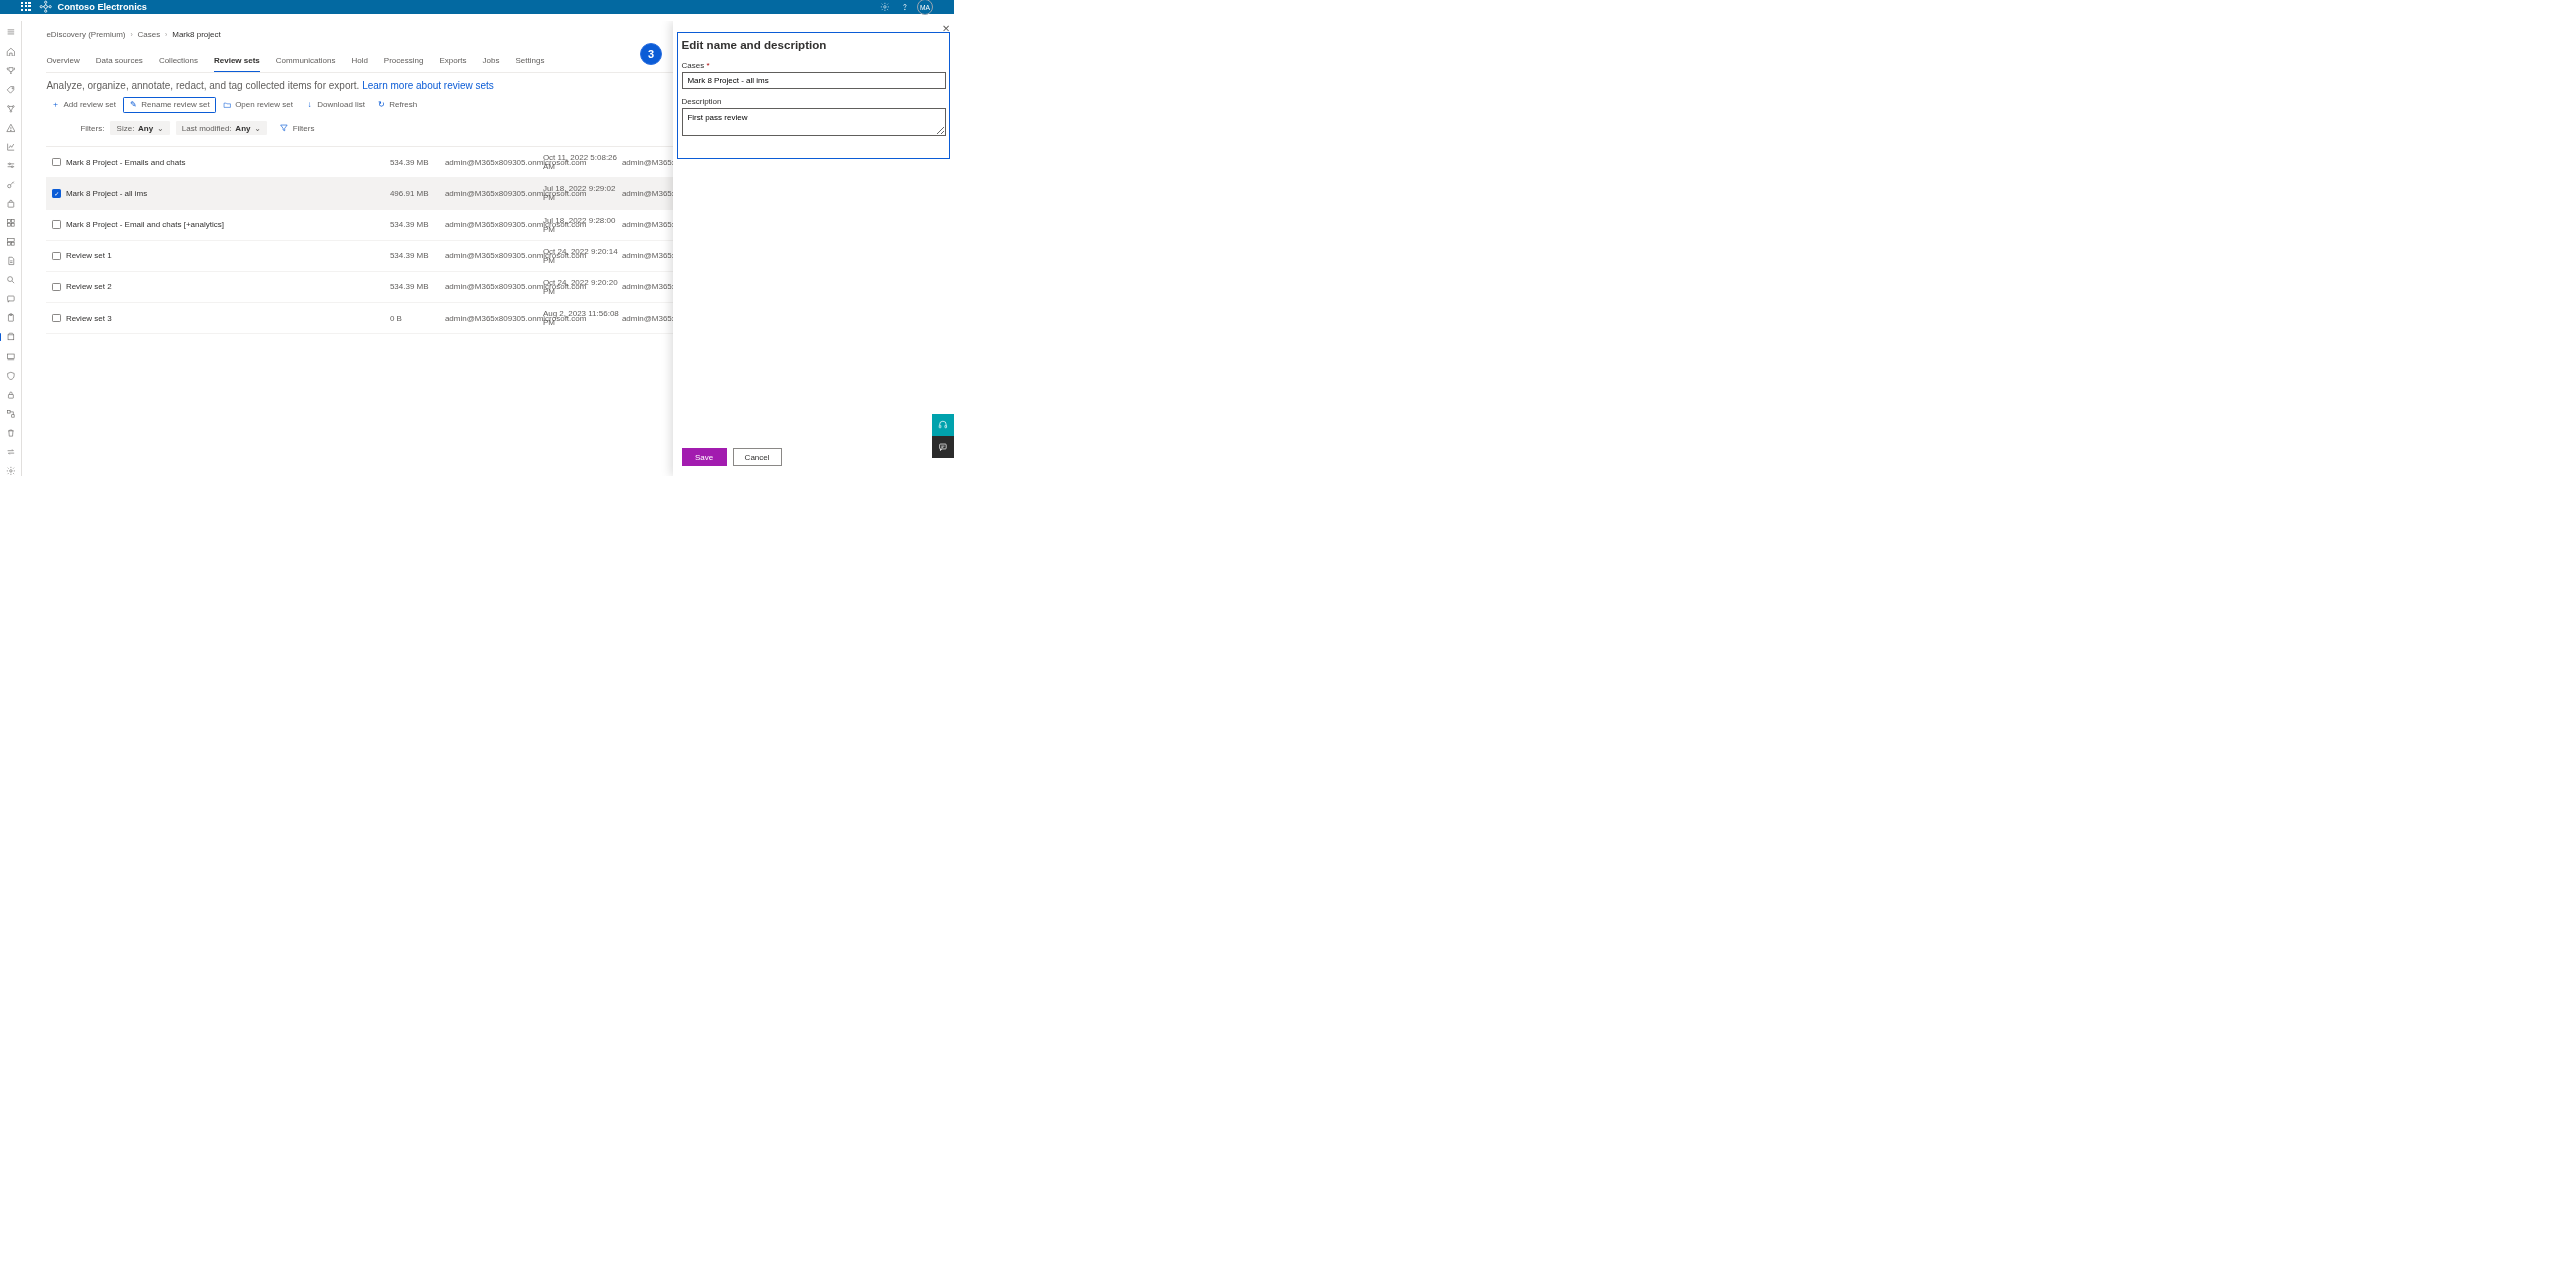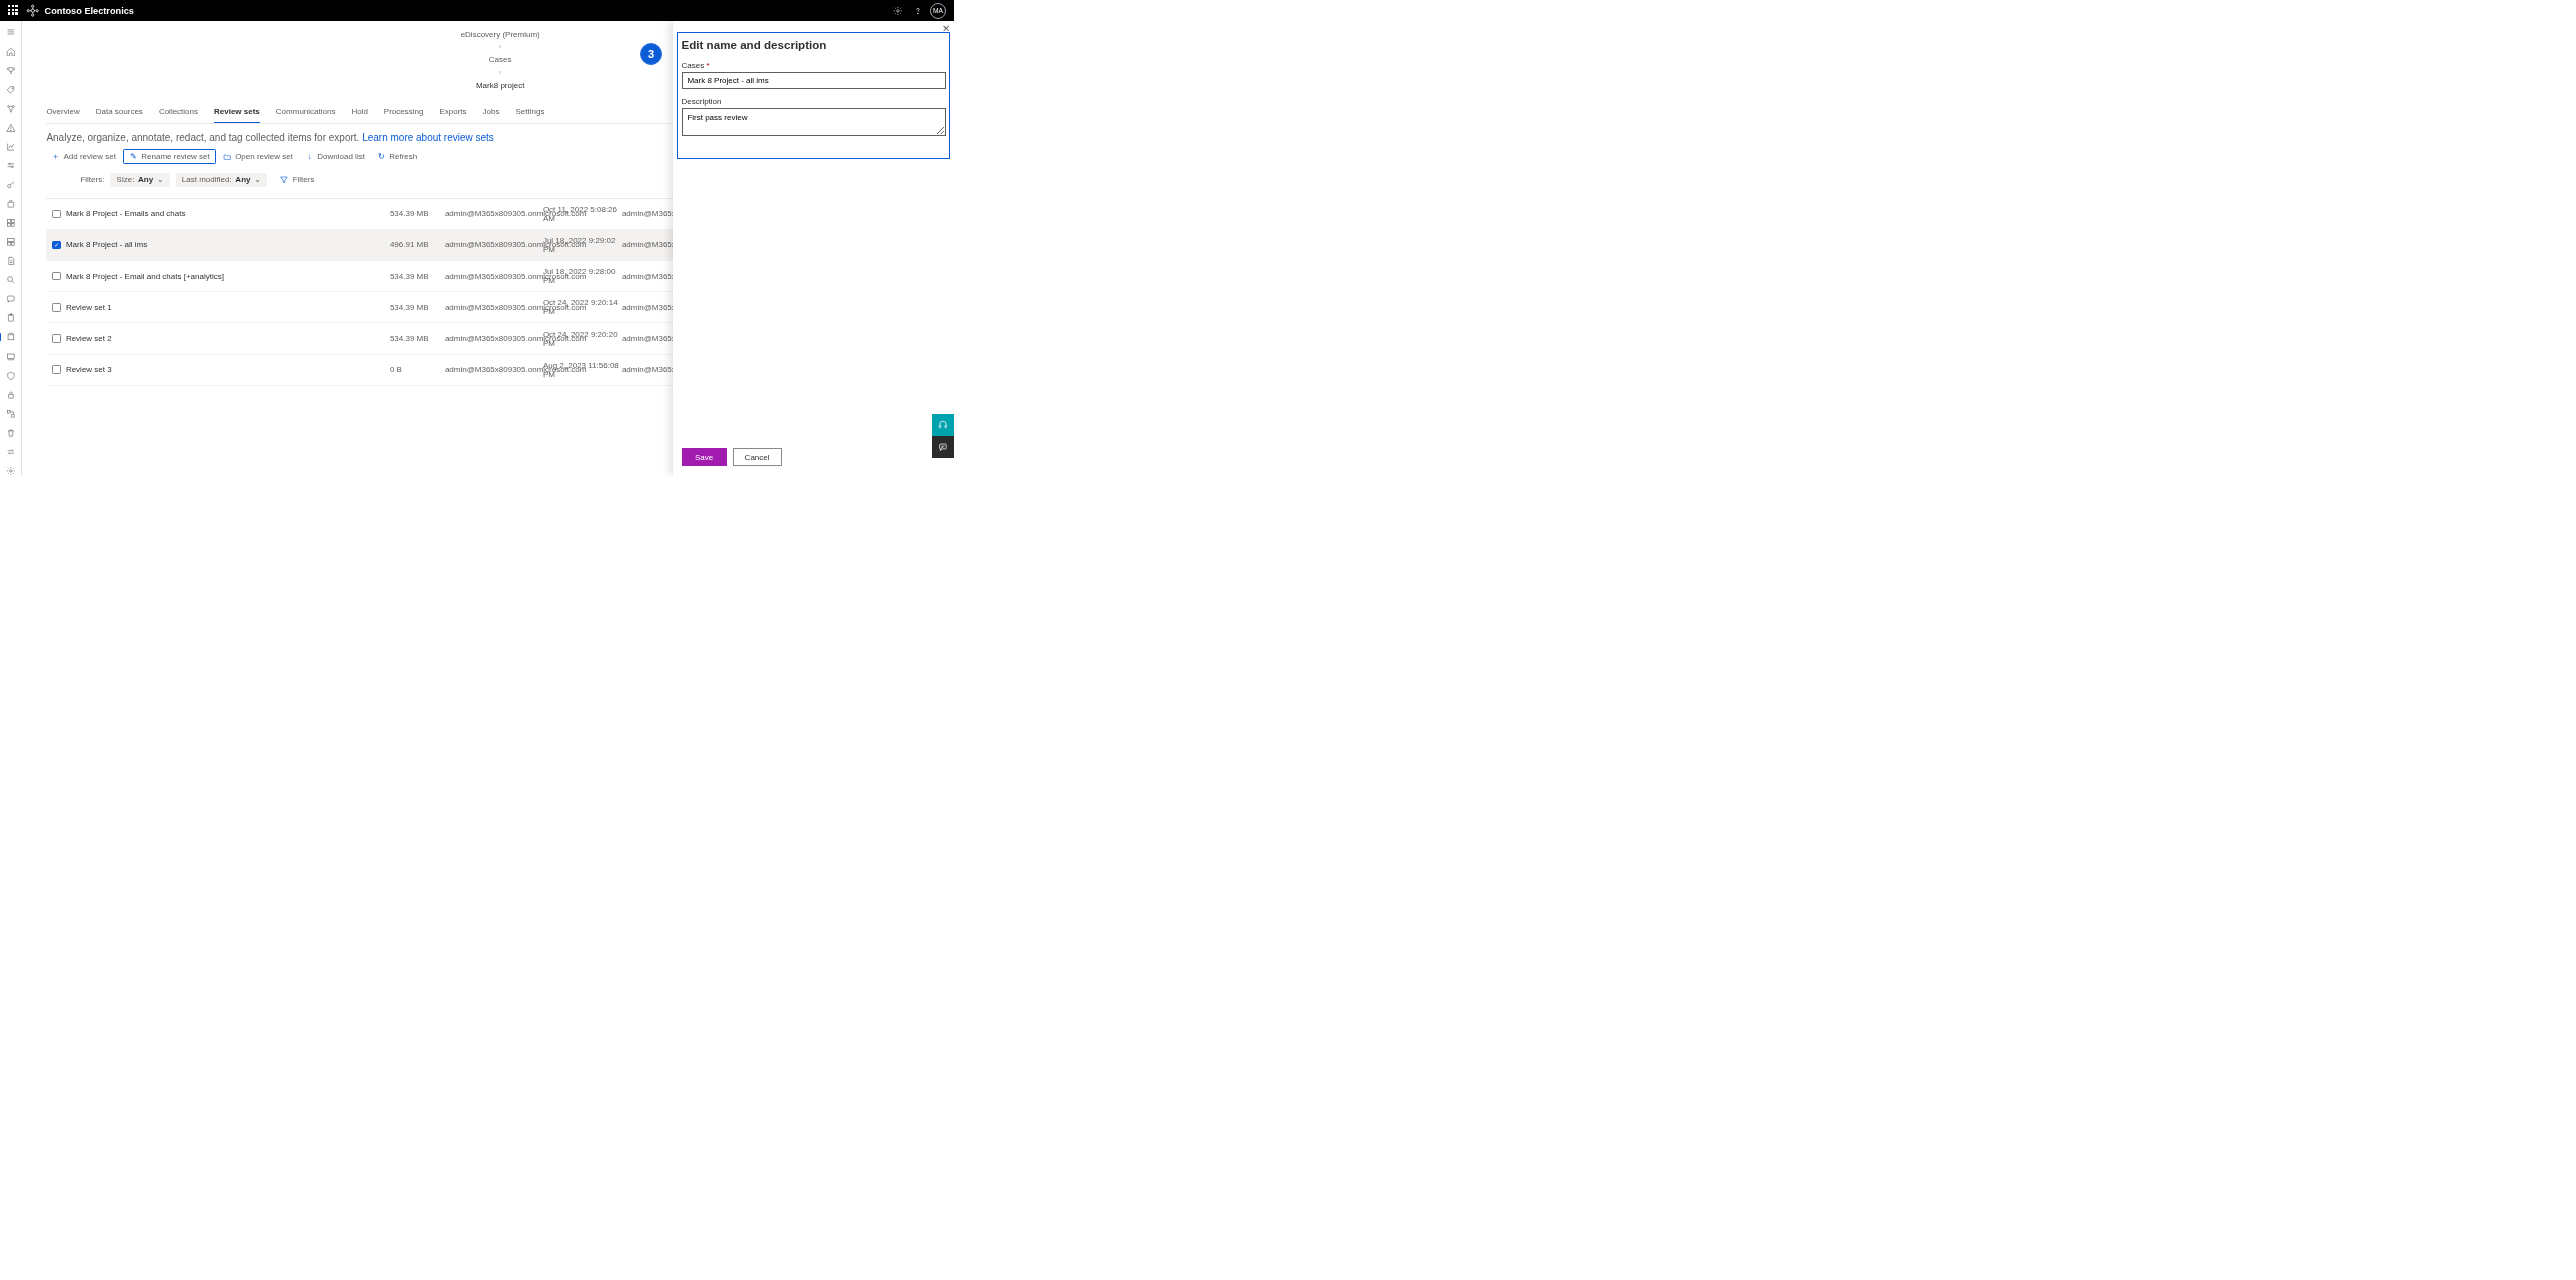--- a/index.html
+++ b/index.html
@@ -1,39 +1,39 @@
 <!DOCTYPE html>
 <html style="font-size:9.8px"><head>
 <meta charset="utf-8">
 <style>
   * { box-sizing: border-box; margin: 0; padding: 0; font-family: 'Segoe UI', Arial, sans-serif; }
   body { background: #fff; color: #323130; overflow: hidden; width: 954px; height: 476px; position: relative; }
 
   
-  .topbar { height: 21px; background: #000000; color: #fff; display: flex; align-items: center; padding: 0 8px; }
+  .topbar { height: 14px; background: #0369a1; color: #fff; display: flex; align-items: center; padding: 0 21px; }
   .waffle { width: 11px; height: 11px; display: grid; grid-template-columns: repeat(3,2.4px); grid-template-rows: repeat(3,2.4px); gap: 1.2px; margin-right: 7.3px; cursor:pointer; }
   .waffle span { background:#fff; width:2.4px; height:2.4px; }
   .org-logo { width: 13.4px; height: 13.4px; margin-right: 4.9px; }
   .org-name { font-size: 9.2px; font-weight: 600; margin-right: 17px; }
   .app-name { font-size: 9.2px; font-weight: 400; margin-top: 28px; }
   .topbar-spacer { flex:1; }
   .topbar-icon { width: 19.5px; height: 19.5px; display:flex; align-items:center; justify-content:center; color:#fff; cursor:pointer; }
   .avatar { width:16px; height:16px; border:0.6px solid #9aa6b2; border-radius:50%; display:flex; align-items:center; justify-content:center; font-size:6.7px; margin-left:2.4px; }
 
   
   .shell { position:absolute; top:21px; bottom:0; left:0; right:0; display:flex; }
   .leftrail { width:22px; border-right:0.6px solid #e1dfdd; display:flex; flex-direction:column; align-items:center; padding-top:6.1px; gap:8.5px; background:#fff; }
   .rail-icon { width:12.2px; height:12.2px; color:#605e5c; display:flex; align-items:center; justify-content:center; cursor:pointer; position:relative; }
   .rail-icon.active::before { content:""; position:absolute; left:-4.9px; top:1.2px; bottom:1.2px; width:1.8px; background:#0b5cd6; border-radius:1.2px; }
 
   .maincol { flex:1; position:relative; overflow:hidden; }
 
   
   .content { padding: 8.5px 0 0 24.4px; }
-  .breadcrumbs { display:flex; align-items:center; gap:4.9px; font-size:8px; color:#605e5c;flex-direction:column; }
+  .breadcrumbs { display:flex; align-items:center; gap:4.9px; font-size:8px; color:#605e5c; }
   .breadcrumbs .crumb { color:#605e5c; cursor:pointer; }
   .breadcrumbs .chev { color:#a19f9d; font-size:6.7px; }
   .breadcrumbs .current { color:#323130; }
 
   .tabs { display:flex; gap:16px; margin-top:12.2px; font-size:8px; border-bottom:0.6px solid #edebe9; }
   .tab { padding:4.9px 0 6.1px 0; color:#605e5c; cursor:pointer; border-bottom:1.2px solid transparent; }
   .tab.active { color:#323130; border-bottom:1.2px solid #0b5cd6; font-weight:600; }
 
   .desc-row { margin-top:7.3px; font-size:10px; color:#605e5c; }
   .desc-row a { color:#0b5cd6; text-decoration:none; cursor:pointer; }

